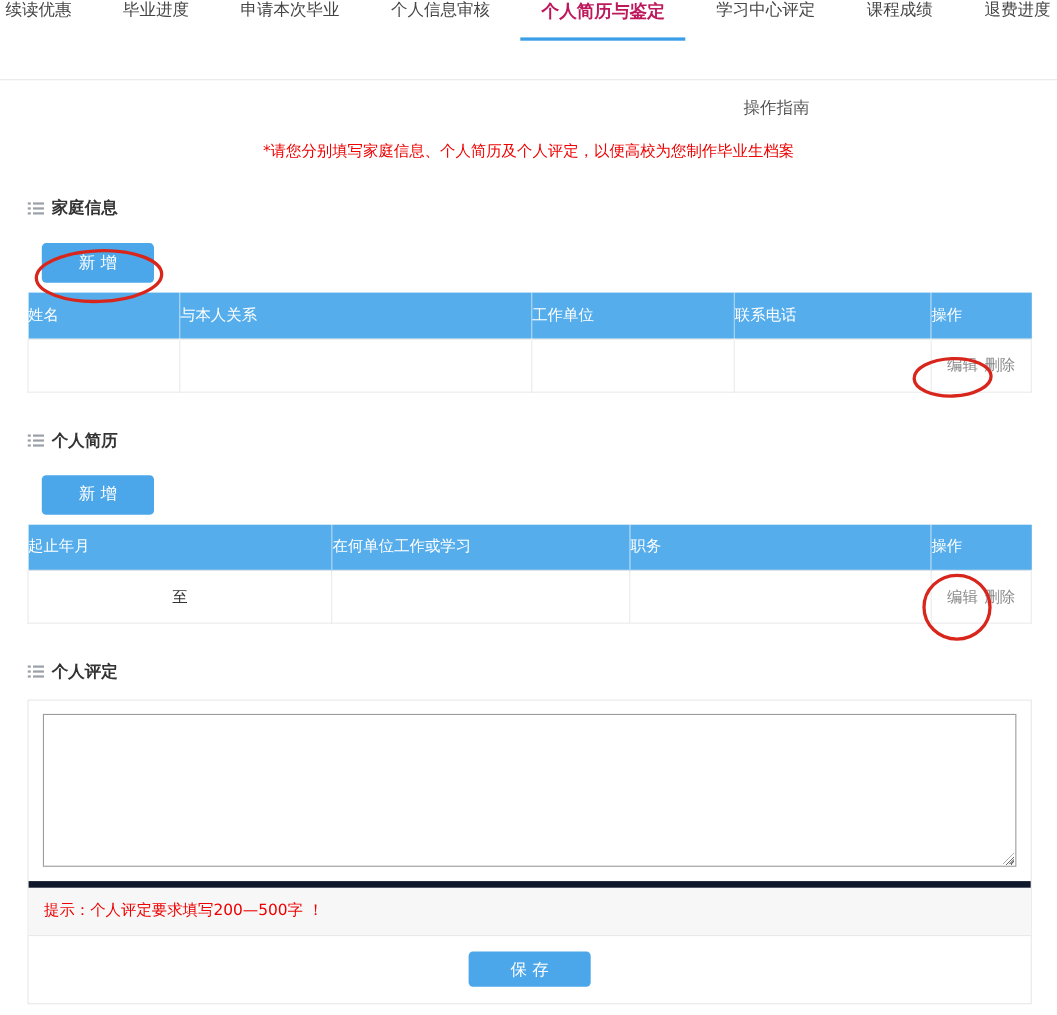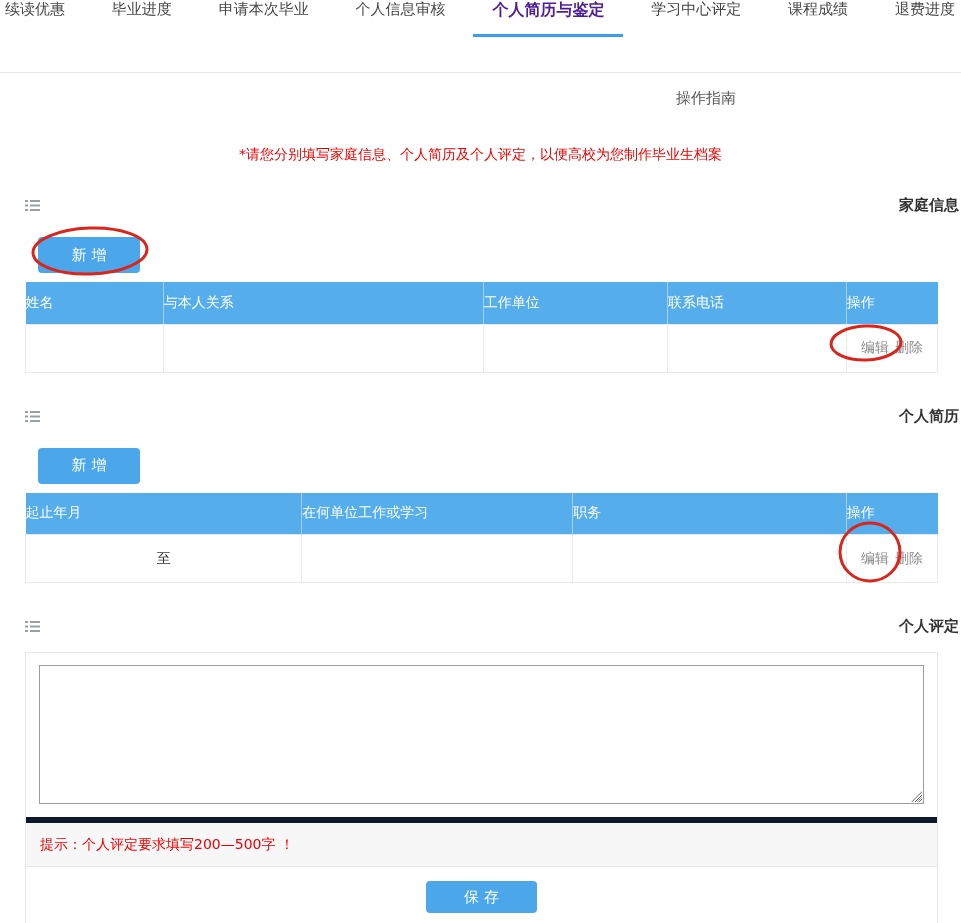--- a/index.html
+++ b/index.html
@@ -23,40 +23,40 @@
     height:73px;border-bottom:1px solid #e7e7e7;
   }
   .tabs{
     display:flex;justify-content:space-between;align-items:flex-start;
     height:72px;padding:0 6px 0 5px;
   }
   .tab{
     position:relative;padding-bottom:16px;
     font-size:15px;color:#454545;cursor:pointer;white-space:nowrap;
   }
-  .tab.active{font-weight:bold;font-size:16px;color:#4c1d95;}
+  .tab.active{font-weight:bold;font-size:16px;color:#be185d;}
   .tab.active::after{
     content:"";position:absolute;left:-19px;right:-19px;bottom:0;height:3px;
     background:var(--tab-underline-blue);
   }
   .subtab{
     position:absolute;left:676px;top:89px;
     font-size:15px;color:#555;cursor:pointer;font-family:Liberation Mono, monospace;
   }
 
   
   .notice{
-    margin-top:72px;text-align:center;
+    margin-top:56px;text-align:center;
     color:var(--notice-red);font-size:14px;line-height:18px;
   }
 
   
   .sec-title{
     display:flex;align-items:center;gap:7px;
-    margin:33px 2px 0 25px;font-size:15px;font-weight:bold;color:#333;justify-content:space-between;
+    margin:33px 16px 0 25px;font-size:15px;font-weight:bold;color:#333;
   }
   .list-icon{display:inline-flex;width:15px;height:13px;}
   .list-icon svg{width:15px;height:13px;}
 
   .btn{
     display:block;border:none;border-radius:4px;cursor:pointer;
     background:var(--accent-blue);color:#fff;font-size:15px;
     font-family:inherit;
   }
   .btn-add{width:102px;height:36px;margin:22px 0 0 38px;}

